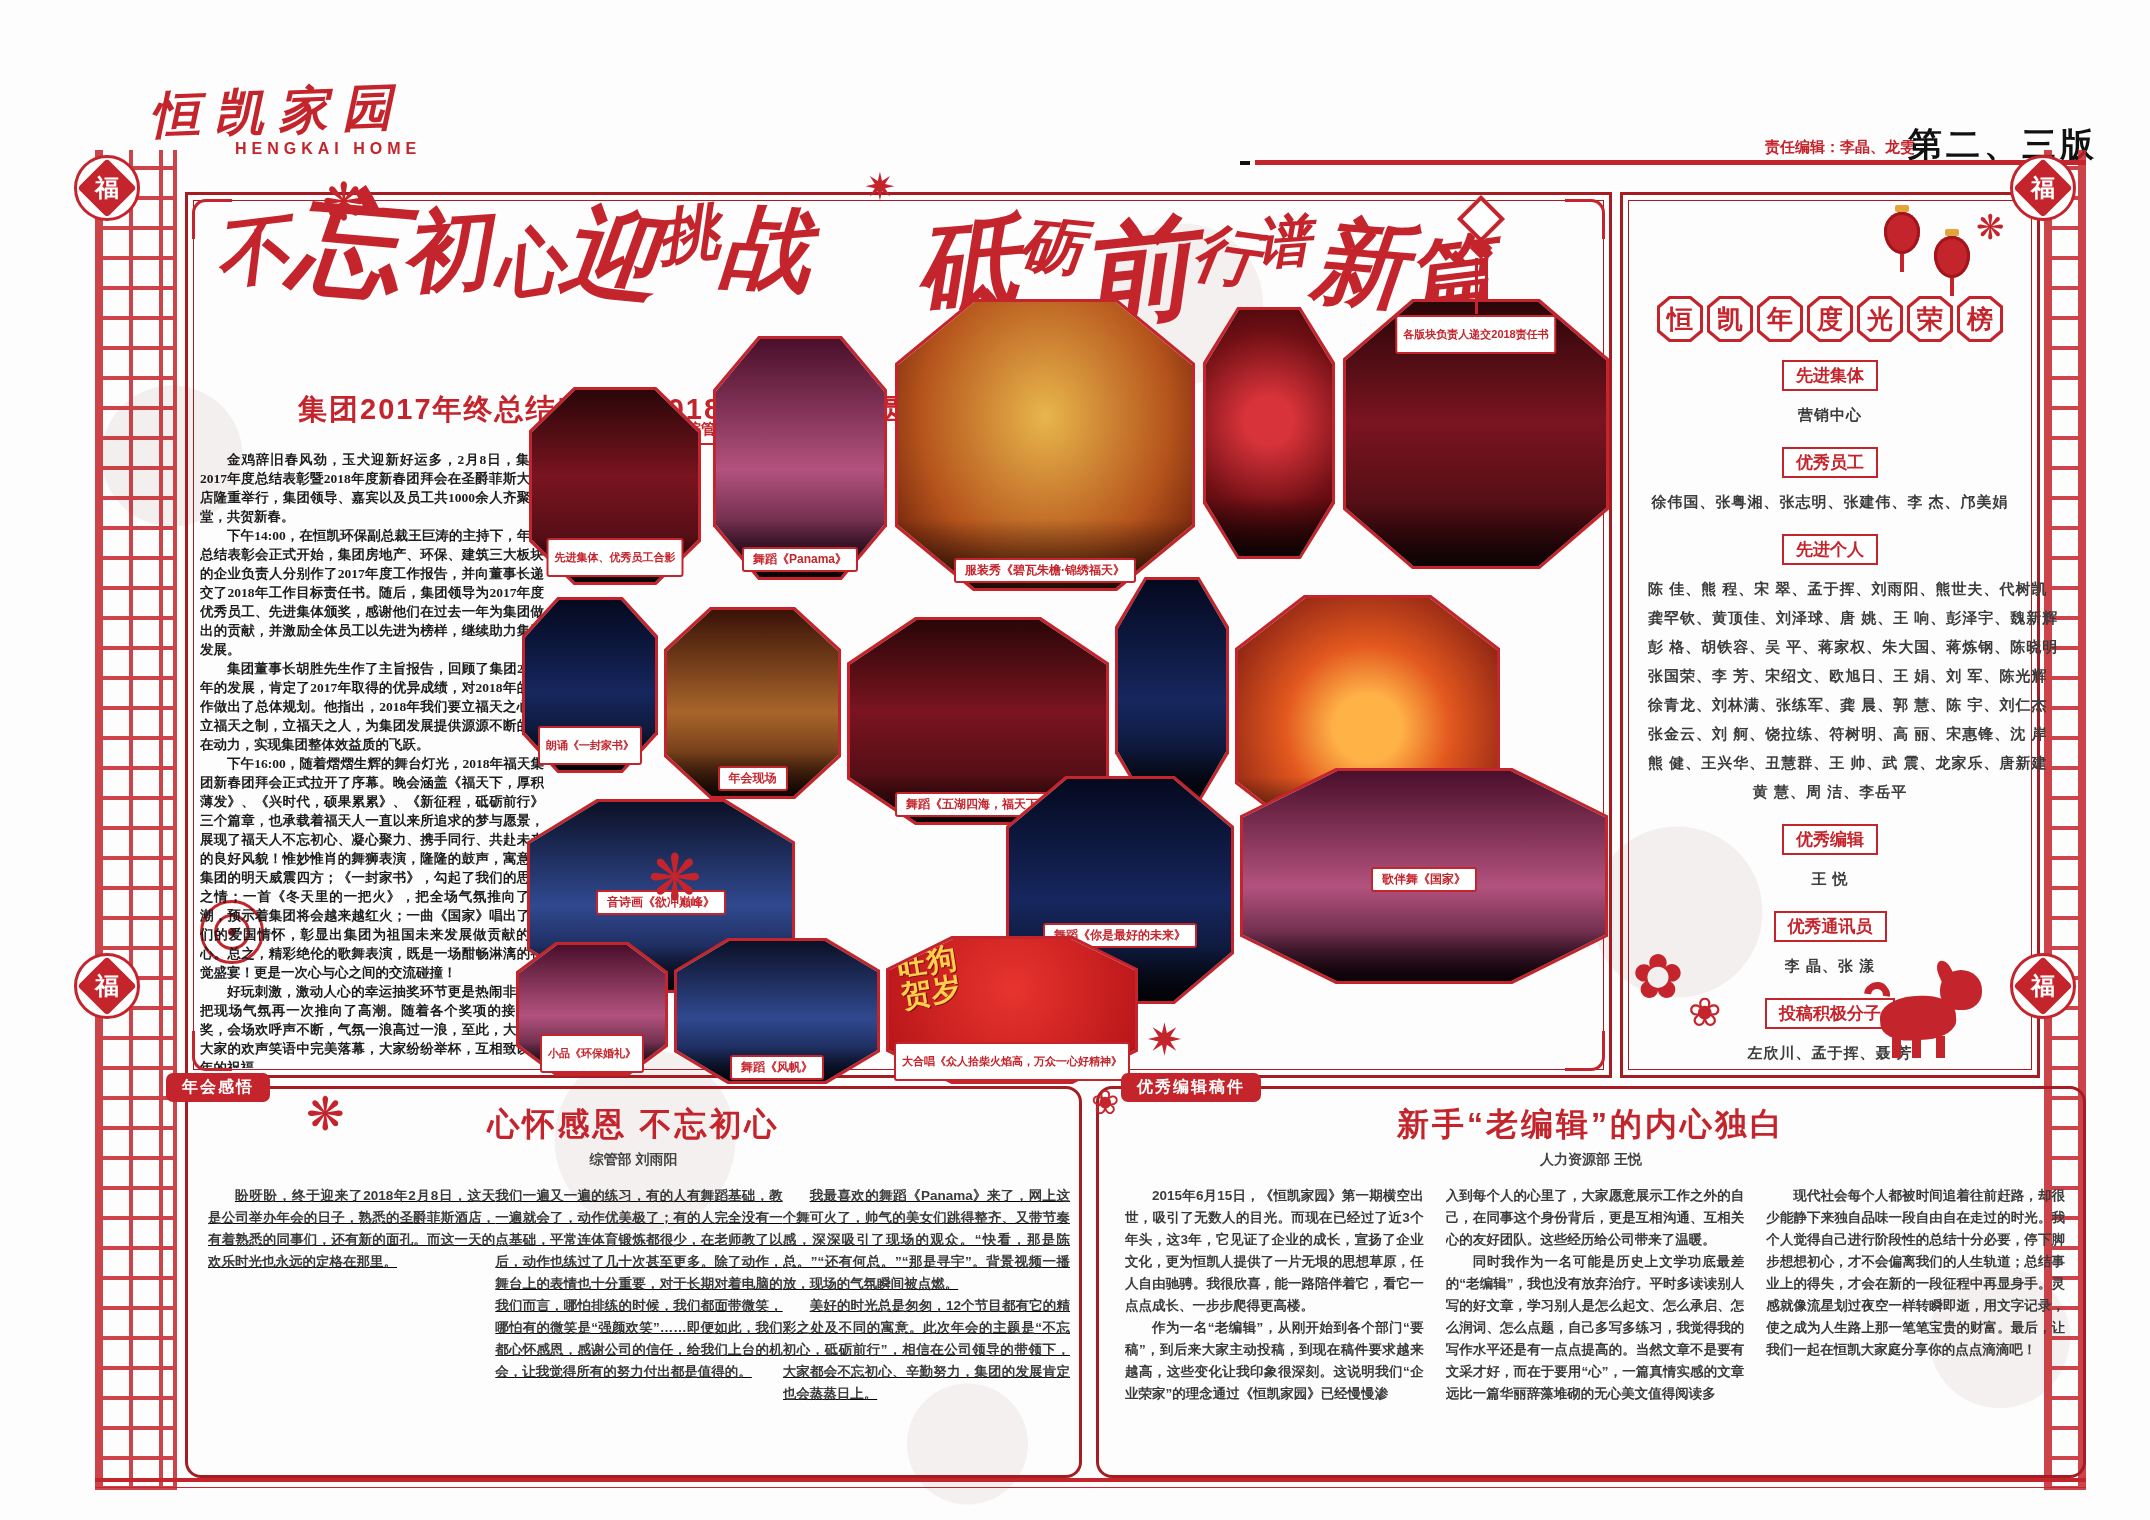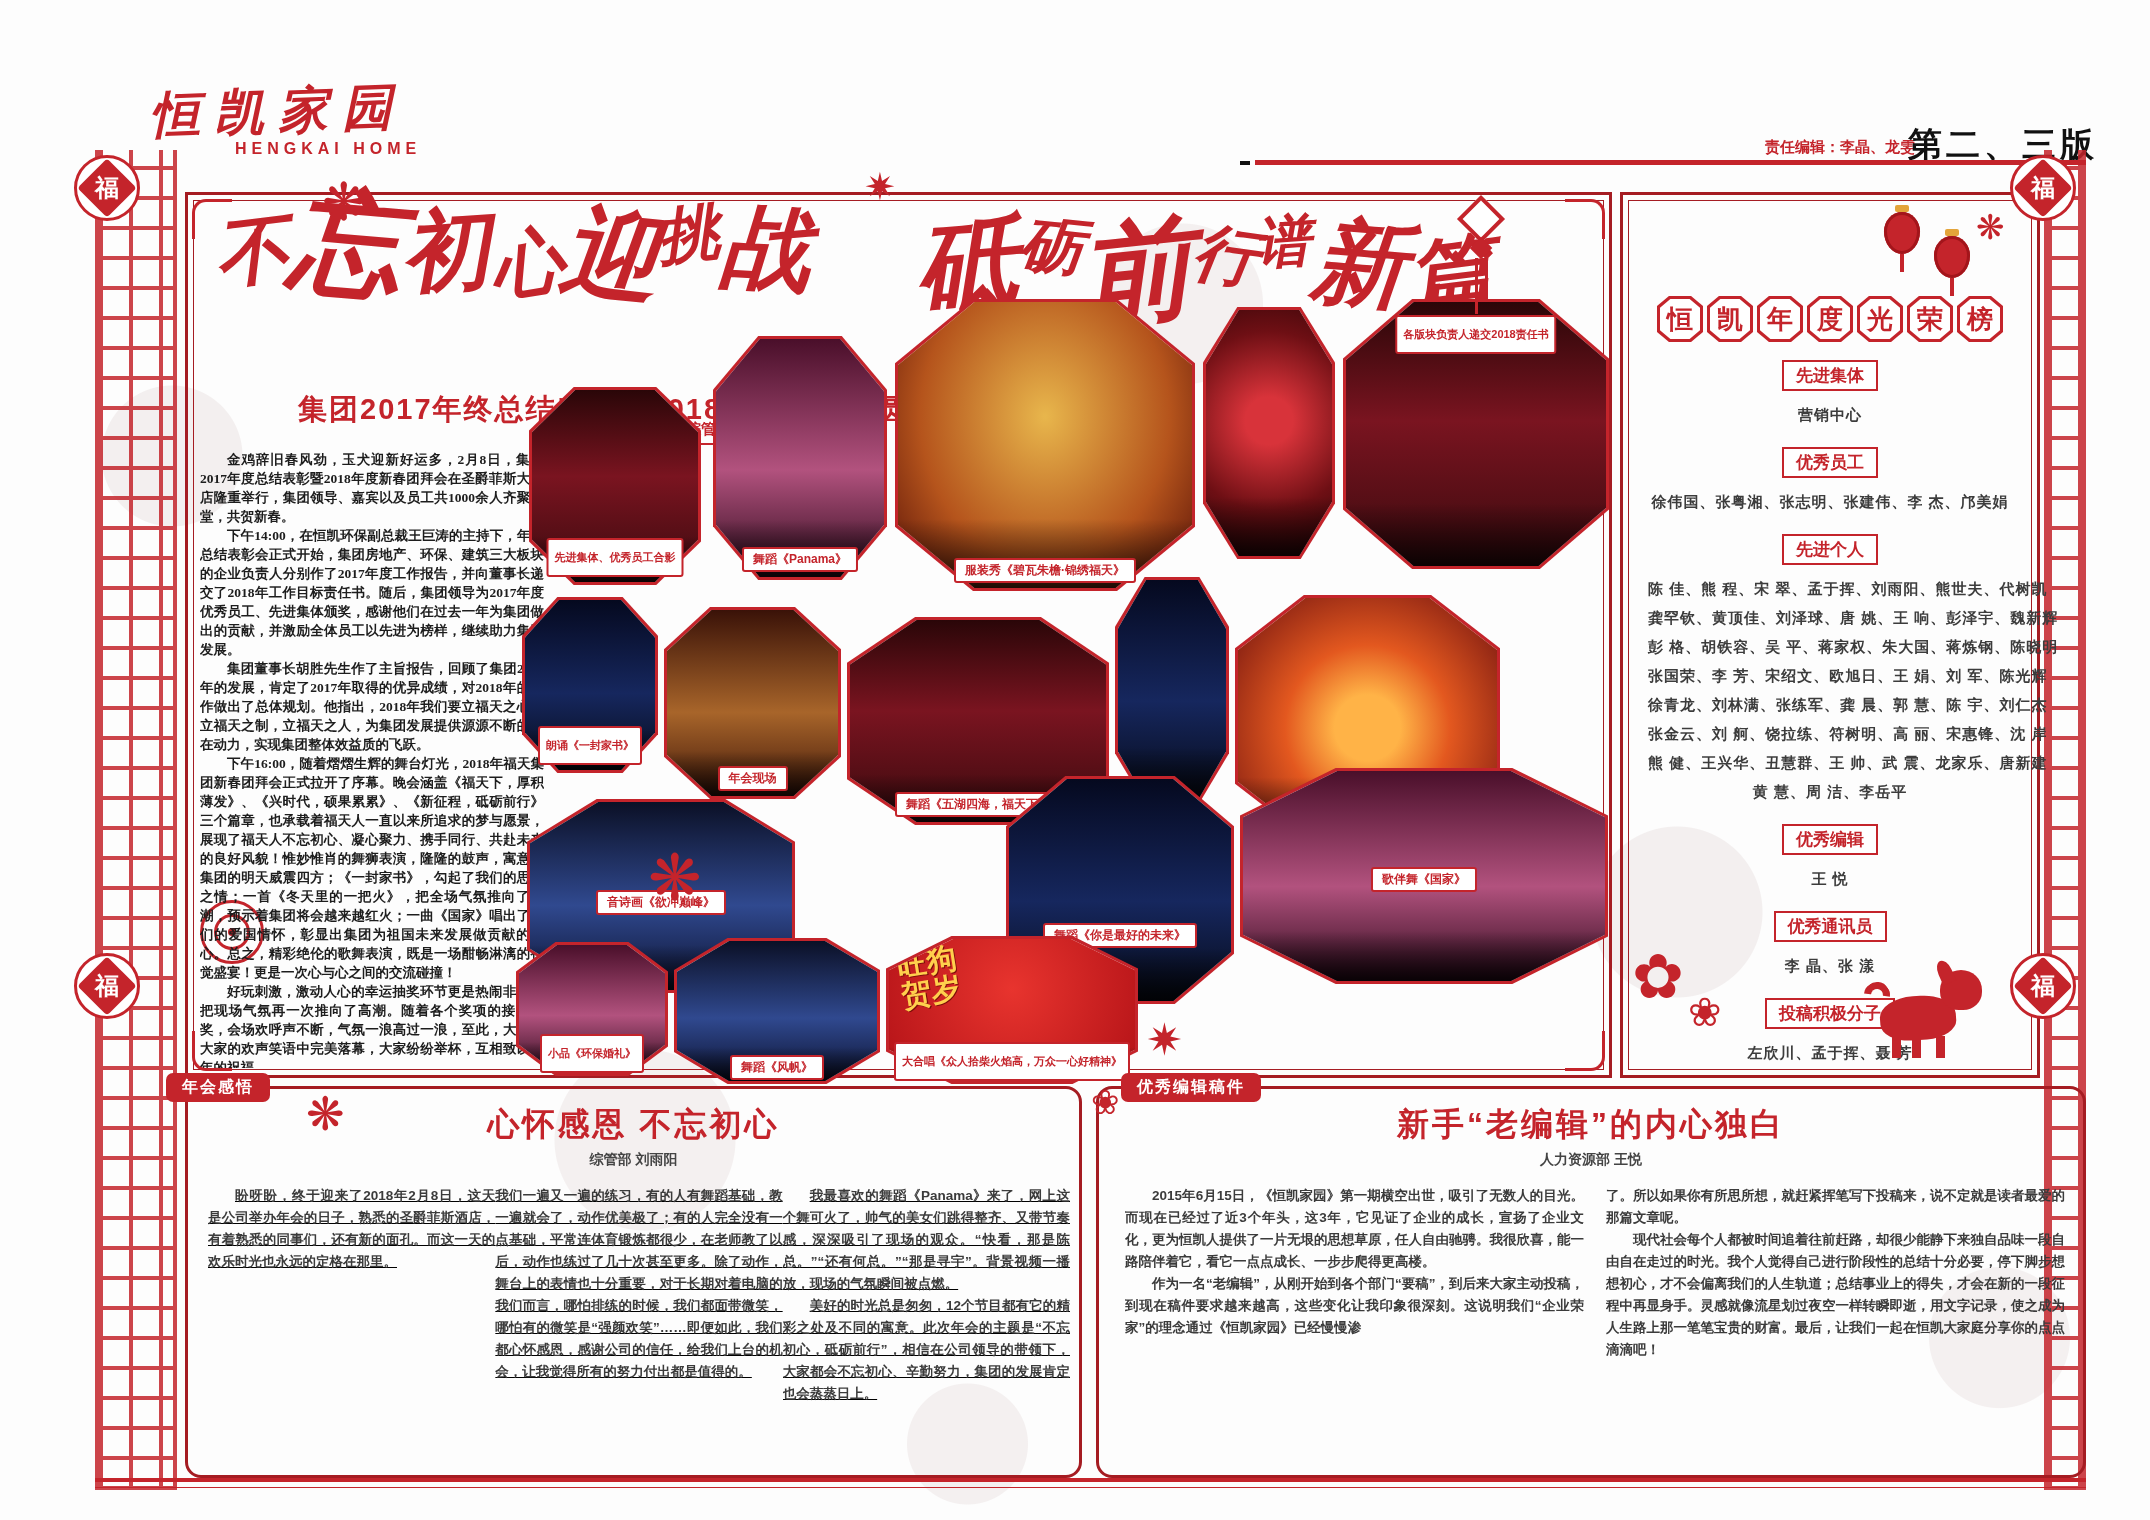--- a/index.html
+++ b/index.html
@@ -423,17 +423,20 @@
   <div class="tab" style="left:22px;top:-16px;">优秀编辑稿件</div>
   <span class="abs flower" style="left:-8px;top:-4px;font-size:34px;">❀</span>
   <div class="b-title" style="top:14px;">新手“老编辑”的内心独白</div>
   <div class="b-byline" style="top:62px;">人力资源部 王悦</div>
   <div class="cols" id="br-cols" style="left:26px;top:96px;width:940px;height:274px;gap:22px;">
       <div class="col" style="flex: 1 1 0%;">
         <p>2015年6月15日，《恒凯家园》第一期横空出世，吸引了无数人的目光。而现在已经过了近3个年头，这3年，它见证了企业的成长，宣扬了企业文化，更为恒凯人提供了一片无垠的思想草原，任人自由驰骋。我很欣喜，能一路陪伴着它，看它一点点成长、一步步爬得更高楼。</p>
         <p>作为一名“老编辑”，从刚开始到各个部门“要稿”，到后来大家主动投稿，到现在稿件要求越来越高，这些变化让我印象很深刻。这说明我们“企业荣家”的理念通过《恒凯家园》已经慢慢渗</p>
       </div>
       <div class="col" style="flex: 1 1 0%;">
-        <p class="cont">了。所以如果你有所思所想，就赶紧挥笔写下投稿来，说不定就是读者最爱的那篇文章呢。</p>
+        <p class="cont">入到每个人的心里了，大家愿意展示工作之外的自己，在同事这个身份背后，更是互相沟通、互相关心的友好团队。这些经历给公司带来了温暖。</p>
+        <p>同时我作为一名可能是历史上文学功底最差的“老编辑”，我也没有放弃治疗。平时多读读别人写的好文章，学习别人是怎么起文、怎么承启、怎么润词、怎么点题，自己多写多练习，我觉得我的写作水平还是有一点点提高的。当然文章不是要有文采才好，而在于要用“心”，一篇真情实感的文章远比一篇华丽辞藻堆砌的无心美文值得阅读多</p>
+      </div>
+      <div class="col" style="flex: 1 1 0%;">
         <p>现代社会每个人都被时间追着往前赶路，却很少能静下来独自品味一段自由自在走过的时光。我个人觉得自己进行阶段性的总结十分必要，停下脚步想想初心，才不会偏离我们的人生轨道；总结事业上的得失，才会在新的一段征程中再显身手。灵感就像流星划过夜空一样转瞬即逝，用文字记录，使之成为人生路上那一笔笔宝贵的财富。最后，让我们一起在恒凯大家庭分享你的点点滴滴吧！</p>
       </div>
     </div>
 </div>
 
 </body></html>

